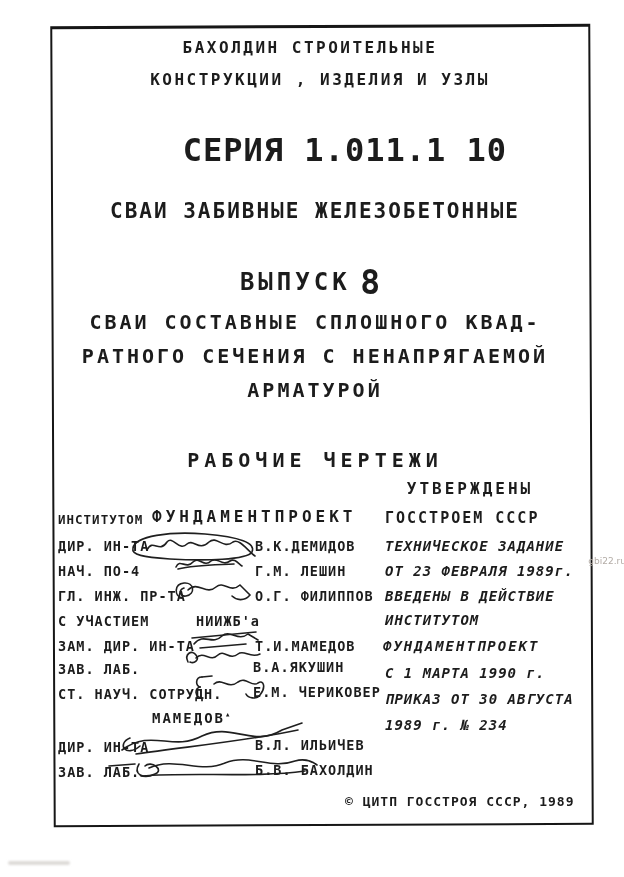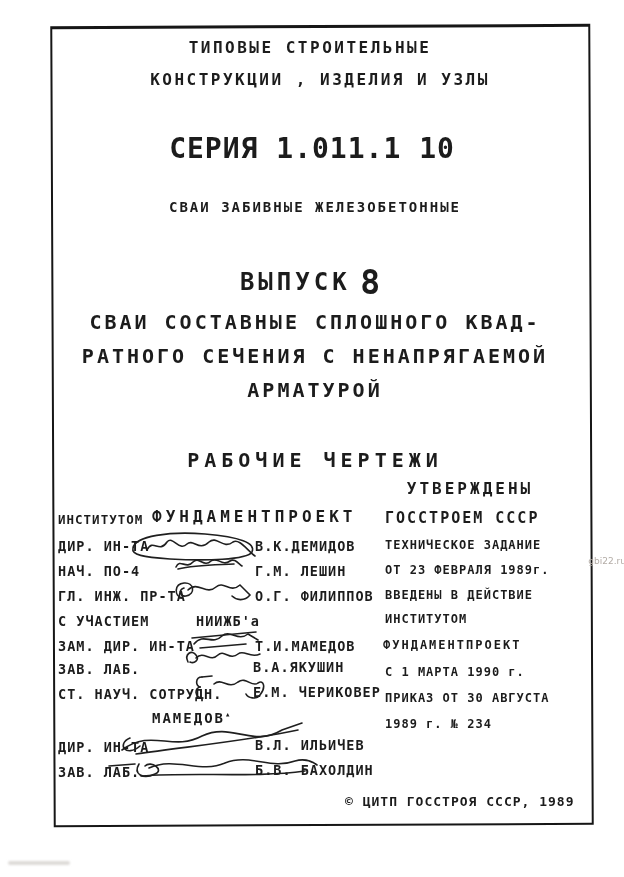--- a/index.html
+++ b/index.html
@@ -10,31 +10,31 @@
     font-weight:700;
   }
   .frame{
     position:absolute;left:52px;top:25px;width:536px;height:796px;
     border:2.5px solid #161616;border-top-width:3.5px;
     transform:rotate(-0.25deg);
   }
   .t{position:absolute;white-space:nowrap;line-height:1.05;}
   .center{text-align:center;}
   .h1{font-size:16px;letter-spacing:2.5px;}
-  .series{font-size:28px;letter-spacing:1px;}
-  .title{font-size:14px;letter-spacing:2px;}
+  .series{font-size:32px;letter-spacing:1px;text-align:right;}
+  .title{font-size:21px;letter-spacing:2px;}
   .issue-word{font-size:24px;letter-spacing:4px;}
   .issue-num{font-size:33px;vertical-align:-4px;letter-spacing:0;}
   .sub{font-size:20px;letter-spacing:3px;}
   .wd{font-size:20px;letter-spacing:5px;}
   .sec{font-size:16px;letter-spacing:3px;}
   .org{font-size:15px;letter-spacing:2px;}
   .instname{font-size:16px;letter-spacing:4px;}
   .row{font-size:13.5px;letter-spacing:1px;}
-  .rline{font-size:12px;letter-spacing:1px;}
+  .rline{font-size:14px;letter-spacing:1px;font-style:italic;}
   .copyright{font-size:13px;letter-spacing:1px;}
   .vni{font-size:14px;letter-spacing:2px;}
   .vni sup{font-size:9px;}
   .sig{position:absolute;}
   .sig path,.sig ellipse{stroke:#1f1f1f;stroke-width:1.6;fill:none;stroke-linecap:round;}
   .wm{
     position:absolute;right:-2px;top:556px;font-size:9px;color:#b3aca6;
     font-family:"DejaVu Sans","Liberation Sans",sans-serif;font-weight:400;letter-spacing:0;
   }
   .artifact{
@@ -42,21 +42,21 @@
     background:#dedbd8;filter:blur(1.2px);border-radius:2px;
   }
 </style>
 </head>
 <body>
 
 <div class="page">
 
   <div class="frame"></div>
 
-  <div class="t h1 center" style="left:120px;top:40px;width:380px">ТИПОВЫЕ СТРОИТЕЛЬНЫЕ</div>
+  <div class="t h1 center" style="left:120px;top:40px;width:380px">БАХОЛДИН СТРОИТЕЛЬНЫЕ</div>
   <div class="t h1 center" style="left:110px;top:72px;width:420px">КОНСТРУКЦИИ , ИЗДЕЛИЯ И УЗЛЫ</div>
 
   <div class="t series center" style="left:117px;top:134px;width:390px">СЕРИЯ 1.011.1 10</div>
 
   <div class="t title center" style="left:60px;top:200px;width:510px">СВАИ ЗАБИВНЫЕ ЖЕЛЕЗОБЕТОННЫЕ</div>
 
   <div class="t center" style="left:200px;top:266px;width:220px">
     <span class="issue-word">ВЫПУСК</span>
     <span class="issue-num">8</span>
   </div>

